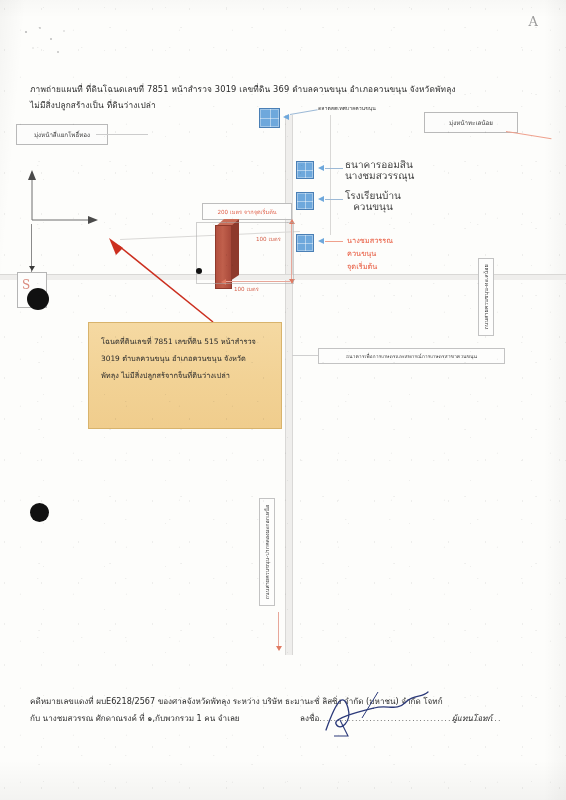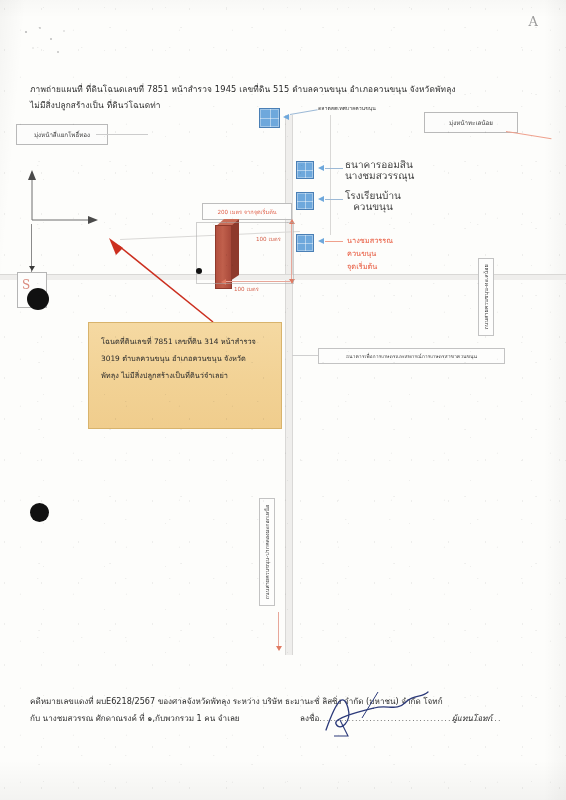--- a/index.html
+++ b/index.html
@@ -182,22 +182,22 @@
     <circle cx="8" cy="10" r="1.1" fill="#b9b9b9"></circle>
     <circle cx="22" cy="6" r=".9" fill="#c4c4c4"></circle>
     <circle cx="33" cy="17" r="1" fill="#bdbdbd"></circle>
     <circle cx="46" cy="9" r=".8" fill="#c9c9c9"></circle>
     <circle cx="15" cy="26" r=".7" fill="#cfcfcf"></circle>
     <circle cx="40" cy="30" r="1" fill="#c2c2c2"></circle>
   </svg>
 
   <div id="corner-mark">A</div>
 
-  <div id="hdr-l1" class="thai">ภาพถ่ายแผนที่ ที่ดินโฉนดเลขที่ 7851 หน้าสำรวจ 1945 เลขที่ดิน 515 ตำบลควนขนุน อำเภอควนขนุน จังหวัดพัทลุง</div>
-  <div id="hdr-l2" class="thai">ไม่มีสิ่งปลูกสร้างเป็น ที่ดินว่โฉนดท่า</div>
+  <div id="hdr-l1" class="thai">ภาพถ่ายแผนที่ ที่ดินโฉนดเลขที่ 7851 หน้าสำรวจ 3019 เลขที่ดิน 369 ตำบลควนขนุน อำเภอควนขนุน จังหวัดพัทลุง</div>
+  <div id="hdr-l2" class="thai">ไม่มีสิ่งปลูกสร้างเป็น ที่ดินว่างเปล่า</div>
 
   <div id="map">
 
     <div class="road" style="left:286px;top:-20px;width:6px;height:560px;"></div>
     <div class="road-line" style="left:285px;top:-20px;width:1px;height:560px;"></div>
     <div class="road-line" style="left:292px;top:-20px;width:1px;height:560px;"></div>
 
     <div class="road" style="left:0;top:160px;width:566px;height:5px;"></div>
     <div class="road-line" style="left:0;top:159px;width:566px;height:1px;"></div>
 
@@ -280,23 +280,23 @@
   <div style="position:absolute;left:196px;top:222px;width:96px;height:60px;border:1px solid rgba(170,170,170,.55);"></div>
 
   <div class="blackdot" style="left:196px;top:268px;width:6px;height:6px;"></div>
 
   <svg id="yellow-arrow" viewBox="0 0 112 90">
     <line x1="108" y1="86" x2="14" y2="10" stroke="#cc2f1f" stroke-width="1.6"></line>
     <polygon points="4,2 18,12 11,19" fill="#cc2f1f"></polygon>
   </svg>
 
   <div id="yellow-box">
-    <div class="ln">โฉนดที่ดินเลขที่ 7851 เลขที่ดิน 314 หน้าสำรวจ</div>
+    <div class="ln">โฉนดที่ดินเลขที่ 7851 เลขที่ดิน 515 หน้าสำรวจ</div>
     <div class="ln">3019 ตำบลควนขนุน อำเภอควนขนุน จังหวัด</div>
-    <div class="ln">พัทลุง ไม่มีสิ่งปลูกสร้างเป็นที่ดินว่จำเลย่า</div>
+    <div class="ln">พัทลุง ไม่มีสิ่งปลูกสร้จากจ็นที่ดินว่างเปล่า</div>
   </div>
 
   <div id="bank-agri">
     <span>ธนาคารเพื่อการเกษตรและสหกรณ์การเกษตรสาขาควนขนุน</span>
   </div>
   <div class="connector" style="left:292px;top:355px;width:26px;background:#cfcfcf;"></div>
 
   <div class="vlabel" style="left:478px;top:258px;width:14px;height:76px;">
     <span>ถนนสายควนขนุน-ทะเลน้อย</span>
   </div>

